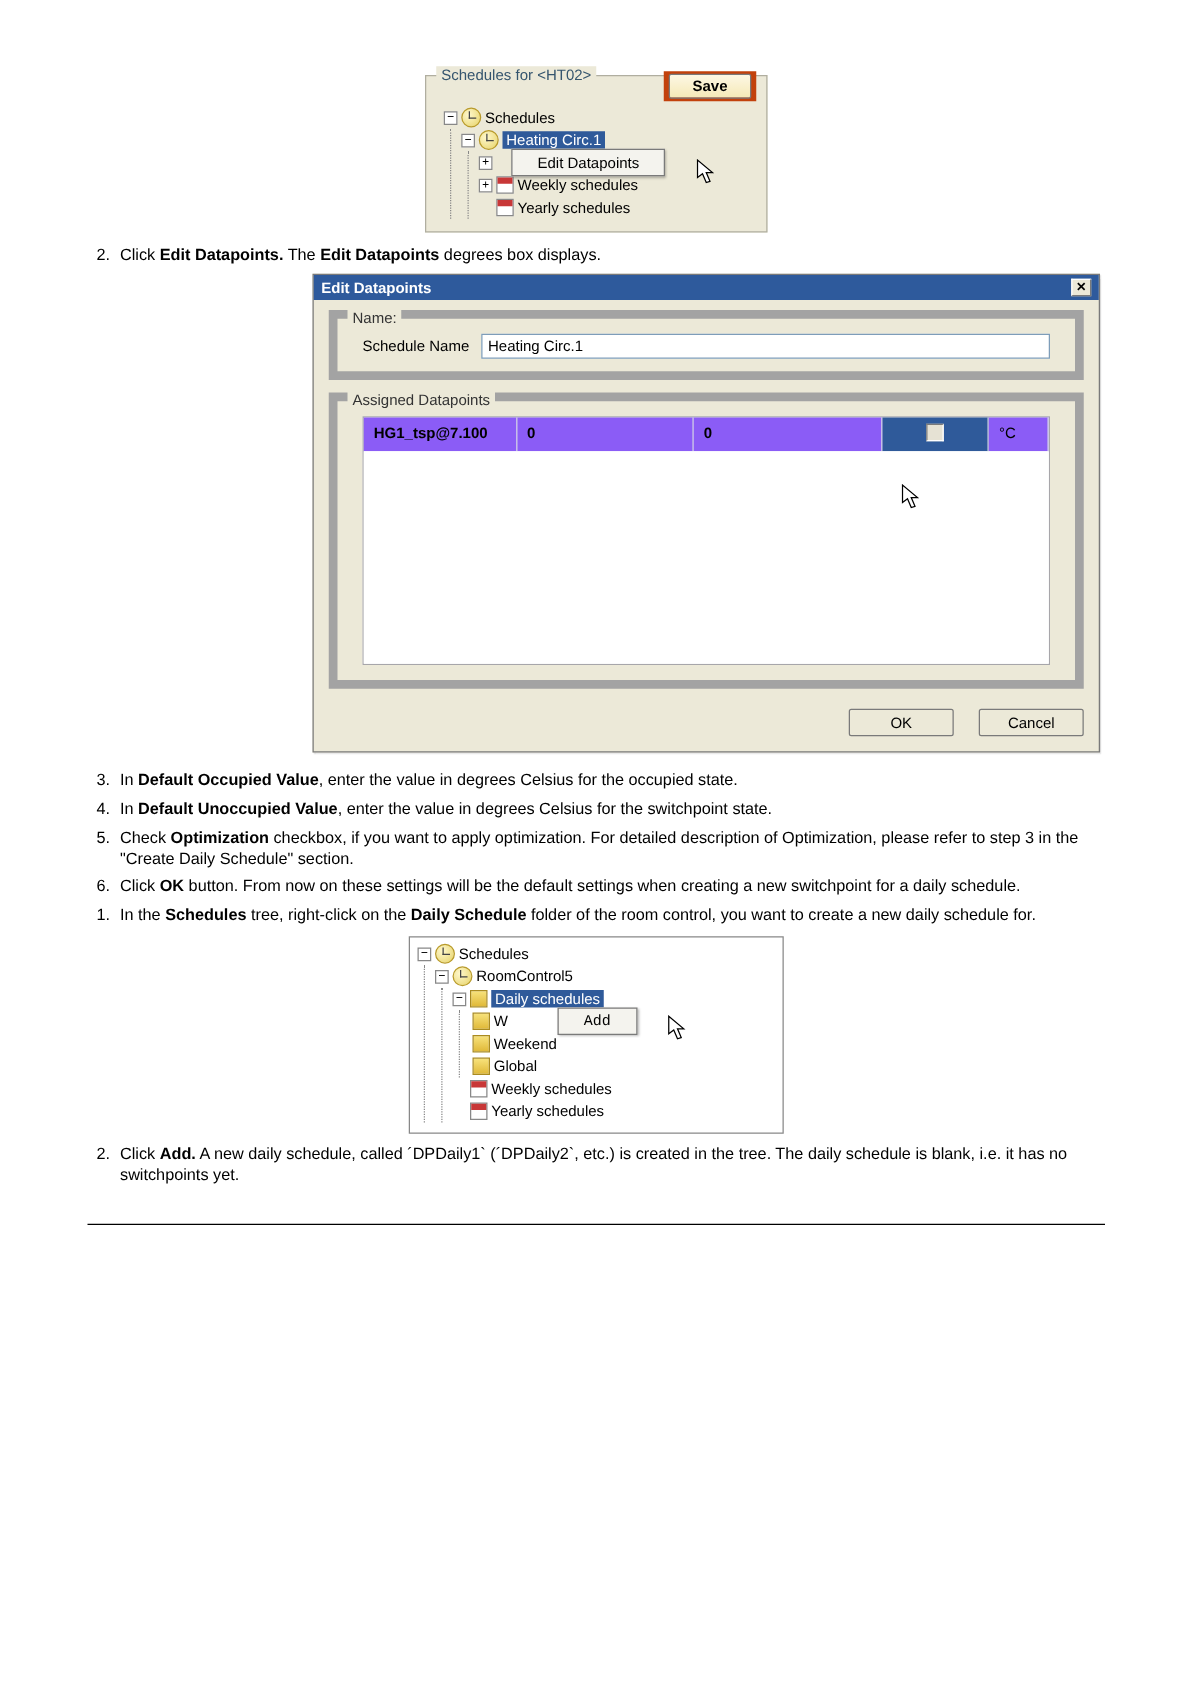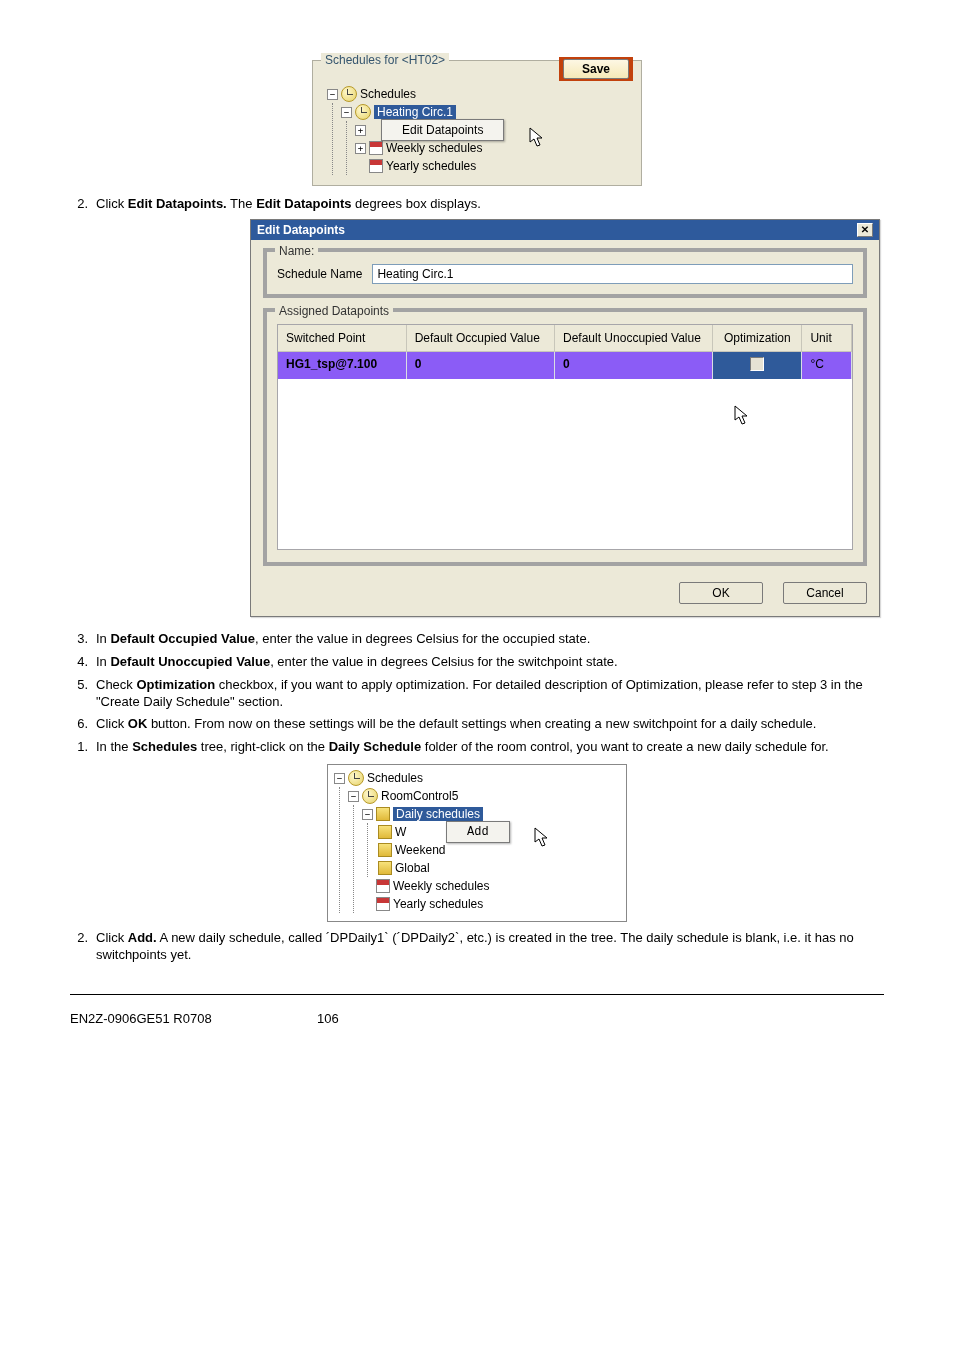--- a/index.html
+++ b/index.html
@@ -16,21 +16,21 @@
   .indent { margin-left: 240px; }
   .indent2 { margin-left: 180px; }
   .list-item { display: flex; margin: 6px 0; line-height: 1.3; }
   .list-item .num { width: 26px; flex-shrink: 0; text-align: right; padding-right:8px; }
   .list-item .txt { flex: 1; }
   .bold { font-weight: bold; }
 
   
   .panel1-wrap { display: flex; justify-content: center; margin-bottom: 10px;}
   .panel1 {
-    width: 330px;
+    width: 274px;
     background: #ece9d8;
     font-family: Tahoma, sans-serif;
     font-size: 12px;
     position: relative;
   }
   .groupbox { border: 1px solid #b0aea0; position: relative; padding: 8px 8px 8px 8px; margin:0;}
   .groupbox-title { position: absolute; top: -8px; left: 8px; background: #ece9d8; padding: 0 4px; color:#35556e; font-size:12px;}
   .save-btn {
     position: absolute; top: -4px; right: 8px;
     background: #c2410c; padding: 2px 4px;
@@ -59,21 +59,21 @@
   .dialog {
     width:630px; margin-left:180px;
     font-family: Tahoma, sans-serif; font-size:12px;
     background:#ece9d8; border:1px solid #7a7a7a;
     box-shadow:1px 1px 1px rgba(0,0,0,0.15);
     margin-bottom:14px;
   }
   .dialog-title { background:#2e5a9c; color:#fff; font-weight:bold; padding:3px 6px; display:flex; justify-content:space-between; align-items:center; font-size:12px;}
   .dlg-close { width:16px; height:14px; background:#ece9d8; border:1px solid #fff; border-right-color:#7a7a7a; border-bottom-color:#7a7a7a; display:flex; align-items:center; justify-content:center; font-size:10px; color:#000; font-family:Arial; font-weight:bold;}
   .dlg-body { padding:8px 12px 12px;}
-  .fieldset { border:4px solid #a3a3a3; padding:12px 10px 10px; position:relative; margin-bottom:10px;}
+  .fieldset { border:7px solid #a3a3a3; padding:12px 20px 10px; position:relative; margin-bottom:10px;}
   .legend { position:absolute; top:-8px; left:8px; background:#ece9d8; padding:0 4px; color:#333;}
   .inline-row { display:flex; align-items:center; gap:10px;}
   .textfield { flex:1; border:1px solid #7e9db9; background:#fff; padding:2px 4px; height:20px; font-size:12px;}
   .grid { border:1px solid #a7a6aa; background:#fff; }
   .grid-head { display:flex; background:#ece9d8;}
   .grid-head .cell { border-right:1px solid #c8c6ba; border-bottom:1px solid #c8c6ba; padding:6px 8px; font-size:12px;}
   .grid-row { display:flex;}
   .grid-row .cell { border-right:1px solid #d9dde3; padding:5px 8px; font-size:12px; background:#8b5cf6;}
   .c1{width:130px;} .c2{width:150px;} .c3{width:160px;} .c4{width:90px; text-align:center;} .c5{width:50px;}
   .grid-row .c1{font-weight:bold;} .grid-row .c2,.grid-row .c3{font-weight:bold;}
@@ -161,27 +161,20 @@
       <div class="fieldset">
         <span class="legend">Name:</span>
         <div class="inline-row">
           <span>Schedule Name</span>
           <input class="textfield" value="Heating Circ.1" style="">
         </div>
       </div>
       <div class="fieldset" style="padding-bottom:12px;">
         <span class="legend">Assigned Datapoints</span>
         <div class="grid">
-          <div class="grid-head">
-            <div class="cell c1">Switched Point</div>
-            <div class="cell c2">Default Occupied Value</div>
-            <div class="cell c3">Default Unoccupied Value</div>
-            <div class="cell c4" style="overflow:hidden;">Optimization</div>
-            <div class="cell c5">Unit</div>
-          </div>
           <div class="grid-row">
             <div class="cell c1">HG1_tsp@7.100</div>
             <div class="cell c2">0</div>
             <div class="cell c3">0</div>
             <div class="cell c4" style="background:#2f5a9a;"><span class="checkbox-3d"></span></div>
             <div class="cell c5">°C</div>
           </div>
           <div class="grid-empty">
             <span style="position:absolute; right:100px; top:26px;">
               <svg width="18" height="22" viewBox="0 0 18 22">
@@ -280,19 +273,14 @@
       </div>
     </div>
   </div>
 
   <div class="indent list-item">
     <span class="num">2.</span>
     <span class="txt"><span>Click </span><span class="bold">Add.</span><span> A new daily schedule, called ´DPDaily1` (´DPDaily2`, etc.) is created in the tree. The daily schedule is blank, i.e. it has no switchpoints yet.</span></span>
   </div>
 
   <div class="footer-line"></div>
-  <div class="footer">
-    <span>EN2Z-0906GE51 R0708</span>
-    <span style="position:relative; left:-220px;">106</span>
-    <span></span>
-  </div>
 
 </div>
 
 </body></html>

